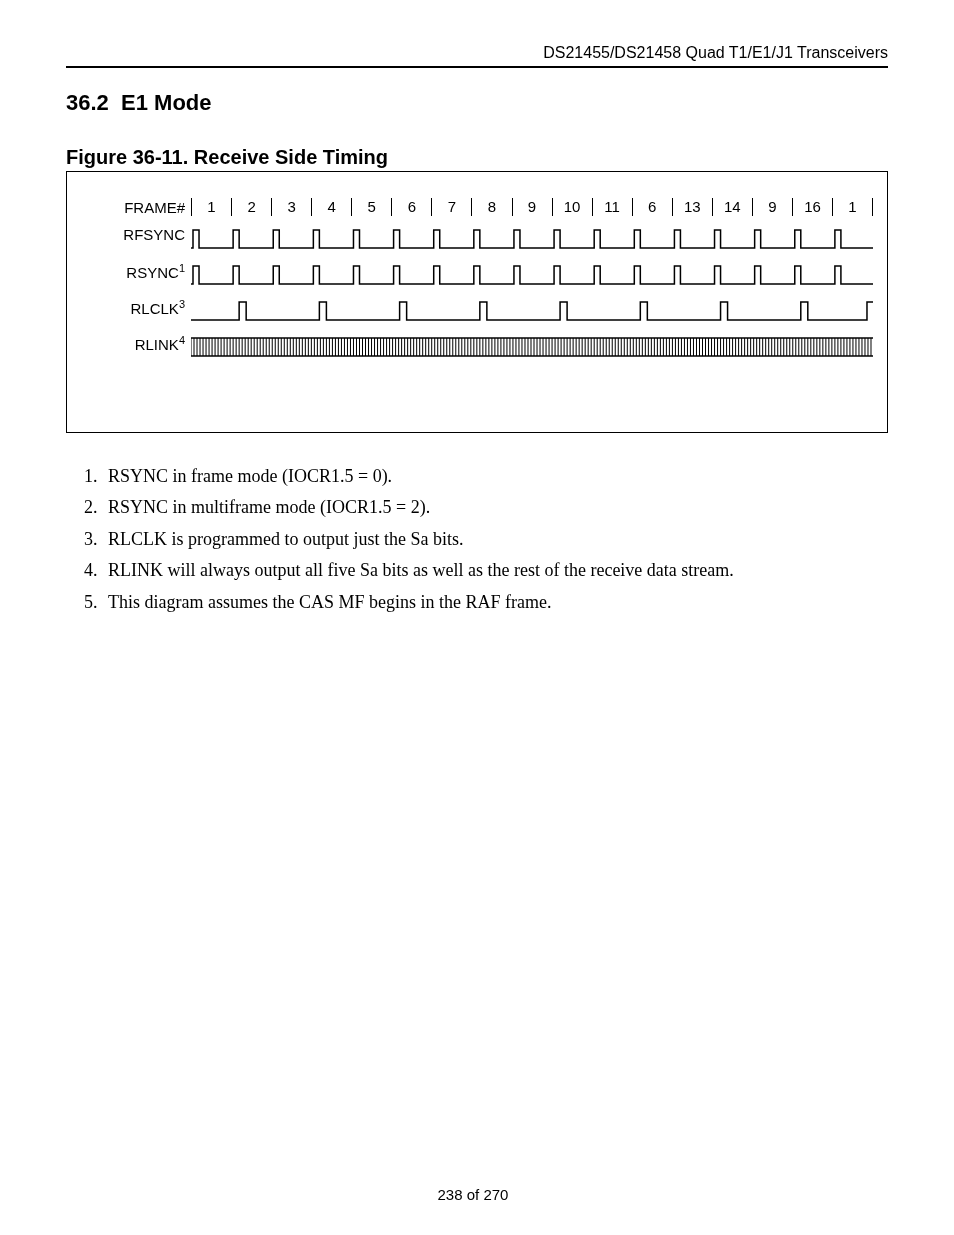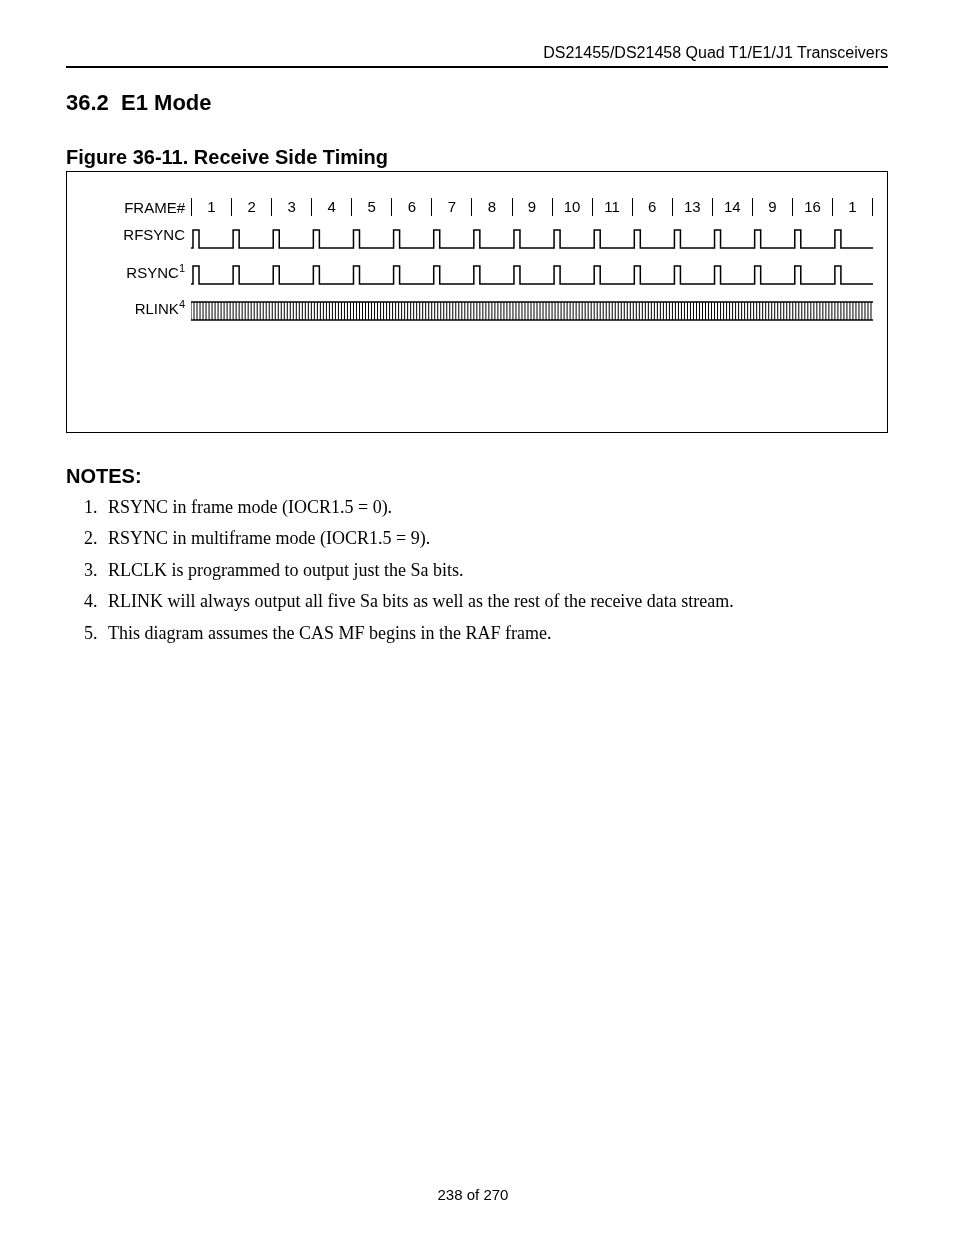--- a/index.html
+++ b/index.html
@@ -167,20 +167,28 @@
     <div class="sig-row">
       <div class="sig-label">
         <span>RSYNC</span><sup>1</sup>
       </div>
       <svg class="sig-svg" viewBox="0 0 680 26" preserveAspectRatio="none">
         <path id="wf-rsync1" fill="none" stroke="#000" stroke-width="1.5" d="M0 22 L2 22 L2 4 L8 4 L8 22 L42 22 L42 4 L48 4 L48 22 L82 22 L82 4 L88 4 L88 22 L122 22 L122 4 L128 4 L128 22 L162 22 L162 4 L168 4 L168 22 L202 22 L202 4 L208 4 L208 22 L242 22 L242 4 L248 4 L248 22 L282 22 L282 4 L288 4 L288 22 L322 22 L322 4 L328 4 L328 22 L362 22 L362 4 L368 4 L368 22 L402 22 L402 4 L408 4 L408 22 L442 22 L442 4 L448 4 L448 22 L482 22 L482 4 L488 4 L488 22 L522 22 L522 4 L528 4 L528 22 L562 22 L562 4 L568 4 L568 22 L602 22 L602 4 L608 4 L608 22 L642 22 L642 4 L648 4 L648 22 L680 22"></path>
       </svg>
     </div>
 
 
+    <div class="sig-row">
+      <div class="sig-label">
+        <span>RLCLK</span><sup>3</sup>
+      </div>
+      <svg class="sig-svg" viewBox="0 0 680 26" preserveAspectRatio="none">
+        <path id="wf-rlclk" fill="none" stroke="#000" stroke-width="1.5" d="M0 22 L48 22 L48 4 L55 4 L55 22 L128 22 L128 4 L135 4 L135 22 L208 22 L208 4 L215 4 L215 22 L288 22 L288 4 L295 4 L295 22 L368 22 L368 4 L375 4 L375 22 L448 22 L448 4 L455 4 L455 22 L528 22 L528 4 L535 4 L535 22 L608 22 L608 4 L615 4 L615 22 L674 22 L674 4 L680 4"></path>
+      </svg>
+    </div>
 
     <div class="sig-row" style="margin-bottom:0;">
       <div class="sig-label">
         <span>RLINK</span><sup>4</sup>
       </div>
       <svg class="sig-svg" viewBox="0 0 680 26" preserveAspectRatio="none">
         <g id="wf-rlink" stroke="#000" stroke-width="1">
             <line x1="0" x2="680" y1="4" y2="4" stroke-width="1.5"></line>
             <line x1="0" x2="680" y1="22" y2="22" stroke-width="1.5"></line>
             <line x1="0" x2="0" y1="4" y2="22"></line>
@@ -409,24 +417,23 @@
             <line x1="669" x2="669" y1="4" y2="22"></line>
             <line x1="672" x2="672" y1="4" y2="22"></line>
             <line x1="675" x2="675" y1="4" y2="22"></line>
             <line x1="678" x2="678" y1="4" y2="22"></line>
           </g>
       </svg>
     </div>
 
   </div>
 
-  <div class="notes-head">NOTES:</div>
   <ol class="notes">
     <li>RSYNC in frame mode (IOCR1.5 = 0).</li>
-    <li>RSYNC in multiframe mode (IOCR1.5 = 9).</li>
+    <li>RSYNC in multiframe mode (IOCR1.5 = 2).</li>
     <li>RLCLK is programmed to output just the Sa bits.</li>
     <li>RLINK will always output all five Sa bits as well as the rest of the receive data stream.</li>
     <li>This diagram assumes the CAS MF begins in the RAF frame.</li>
   </ol>
 
   <div class="page-number">
     <span>238</span>
     <span>of</span>
     <span>270</span>
   </div>

